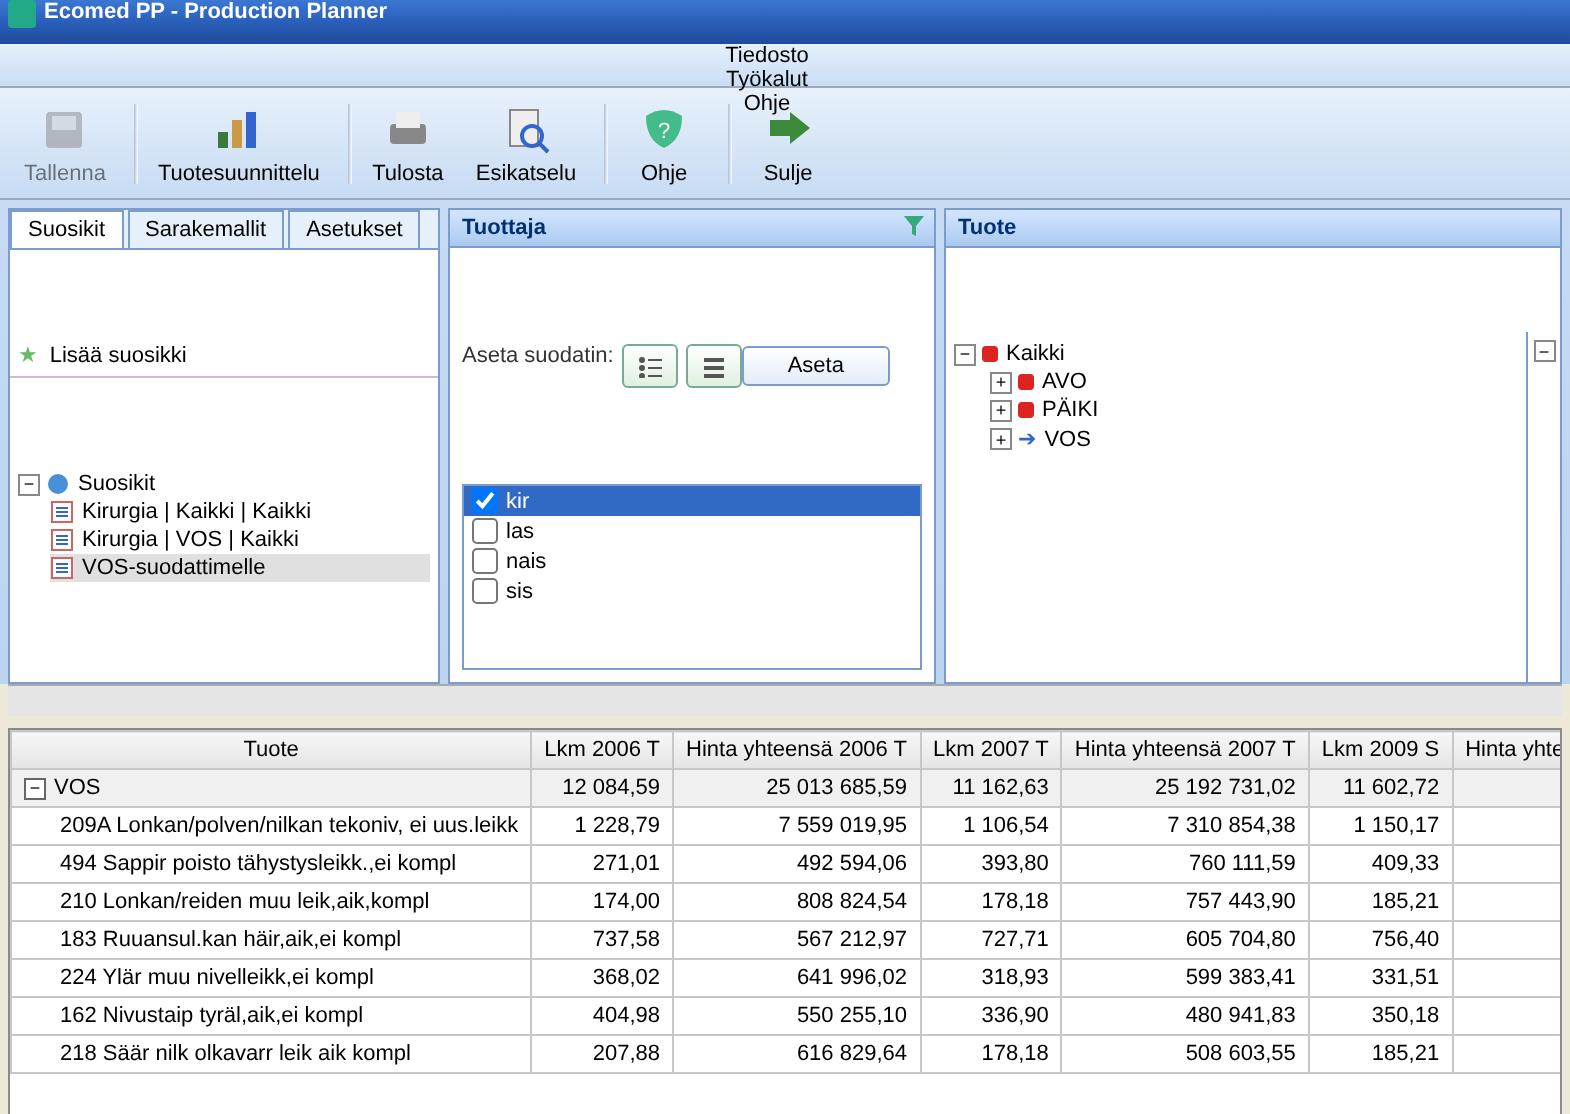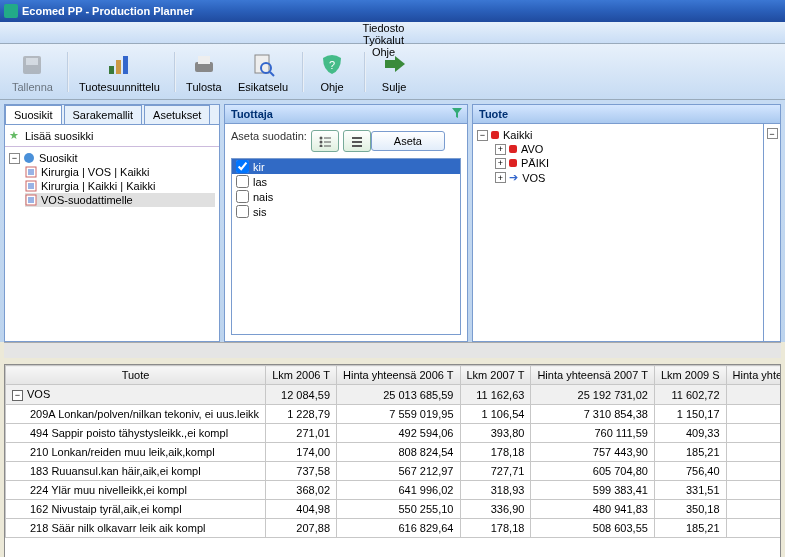--- a/index.html
+++ b/index.html
@@ -1,33 +1,33 @@
 <!DOCTYPE html>
 <html><head>
 <meta charset="utf-8">
 <style>
 * { box-sizing: border-box; margin: 0; padding: 0; font-family: Tahoma, Arial, sans-serif; font-size: 11px; }
 body { background: #ece9d8; width: 785px; height: 557px; overflow: hidden; }
 
-.titlebar { background: linear-gradient(to bottom, #3b77d3, #2a5fb9 50%, #1f4a9e); height: 22px; display: flex; align-items: center; padding: 0 4px; color: #fff; }
+.titlebar { background: linear-gradient(to bottom, #3b77d3, #2a5fb9 50%, #1f4a9e); height: 22px; display: flex; padding: 0 4px; color: #fff; }
 .titlebar .icon { width: 14px; height: 14px; background: #2a8; margin-right: 4px; border-radius: 2px; }
 .titlebar span { font-weight: bold; }
 
 .menubar { background: linear-gradient(to bottom,#e6f0fb,#c9ddf5); height: 22px; display: flex; align-items: center; padding: 0 6px; border-bottom: 1px solid #9ab; flex-direction: column; }
 .menubar div { margin-right: 18px; cursor: default; }
 
 .toolbar { background: linear-gradient(to bottom,#e8f1fb,#c6dbf3); height: 56px; display: flex; align-items: center; padding: 0 6px; border-bottom: 1px solid #9ab; }
 .toolbar .btn { display: flex; flex-direction: column; align-items: center; justify-content: center; width: auto; min-width: 48px; padding: 2px 6px; margin-right: 4px; cursor: pointer; }
 .toolbar .btn .ic { width: 28px; height: 28px; display:flex; align-items:center; justify-content:center; }
 .toolbar .btn span { margin-top: 2px; color: #000; }
 .sep { width: 2px; height: 40px; background: linear-gradient(to right,#a9bed8,#fff); margin: 0 4px; }
 
 .workarea { display: flex; height: 242px; padding: 4px 4px 0 4px; gap: 4px; background: linear-gradient(to bottom,#c6dbf3,#bdd4ee); }
 
-.panel { background: #fff; border: 1px solid #7a9ccf; display: flex; flex-direction: column; }
+.panel { background: #fff; border: 1px solid #7a9ccf; display: flex; flex-direction: column; gap: 42px; }
 .left-panel { width: 216px; }
 .mid-panel { width: 244px; }
 .right-panel { flex: 1; }
 
 .tabs { display: flex; background: #e6f0fb; border-bottom: 1px solid #7a9ccf; }
 .tabs .tab { padding: 3px 8px; border: 1px solid #7a9ccf; border-bottom: none; background: #fff; margin-right: 2px; cursor: pointer; }
 .tabs .tab.inactive { background: #e6f0fb; }
 
 .panel-header { background: linear-gradient(to bottom,#d4e6ff,#aac9ef); border-bottom: 1px solid #7a9ccf; padding: 3px 6px; font-weight: bold; color: #003173; position:relative; }
 .panel-header .funnel { position:absolute; right:4px; top:2px; }
@@ -172,30 +172,30 @@
         <span style="margin-left:4px">Suosikit</span>
       </div>
       <div class="tree-children">
         <div class="tree-node">
           <svg width="12" height="12">
               <rect x="1" y="1" width="10" height="10" fill="#fff" stroke="#c66"></rect>
               <line x1="3" y1="4" x2="9" y2="4" stroke="#36c"></line>
               <line x1="3" y1="6" x2="9" y2="6" stroke="#36c"></line>
               <line x1="3" y1="8" x2="9" y2="8" stroke="#36c"></line>
             </svg>
-          <span style="margin-left:4px">Kirurgia | VOS | Kaikki</span>
+          <span style="margin-left:4px">Kirurgia | Kaikki | Kaikki</span>
         </div>
         <div class="tree-node">
           <svg width="12" height="12">
               <rect x="1" y="1" width="10" height="10" fill="#fff" stroke="#c66"></rect>
               <line x1="3" y1="4" x2="9" y2="4" stroke="#36c"></line>
               <line x1="3" y1="6" x2="9" y2="6" stroke="#36c"></line>
               <line x1="3" y1="8" x2="9" y2="8" stroke="#36c"></line>
             </svg>
-          <span style="margin-left:4px">Kirurgia | Kaikki | Kaikki</span>
+          <span style="margin-left:4px">Kirurgia | VOS | Kaikki</span>
         </div>
         <div class="tree-node selected">
           <svg width="12" height="12">
               <rect x="1" y="1" width="10" height="10" fill="#fff" stroke="#c66"></rect>
               <line x1="3" y1="4" x2="9" y2="4" stroke="#36c"></line>
               <line x1="3" y1="6" x2="9" y2="6" stroke="#36c"></line>
               <line x1="3" y1="8" x2="9" y2="8" stroke="#36c"></line>
             </svg>
           <span style="margin-left:4px">VOS-suodattimelle</span>
         </div>

